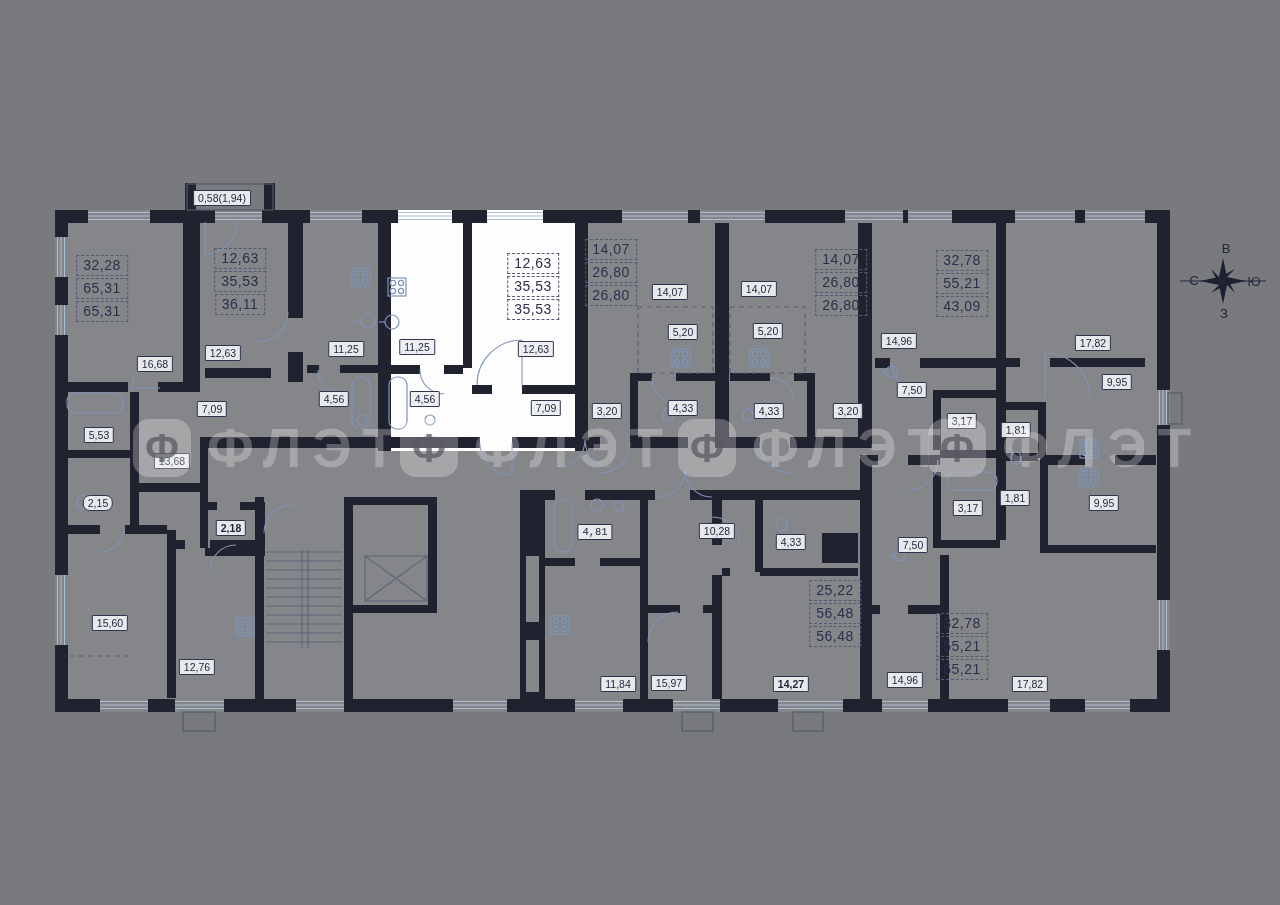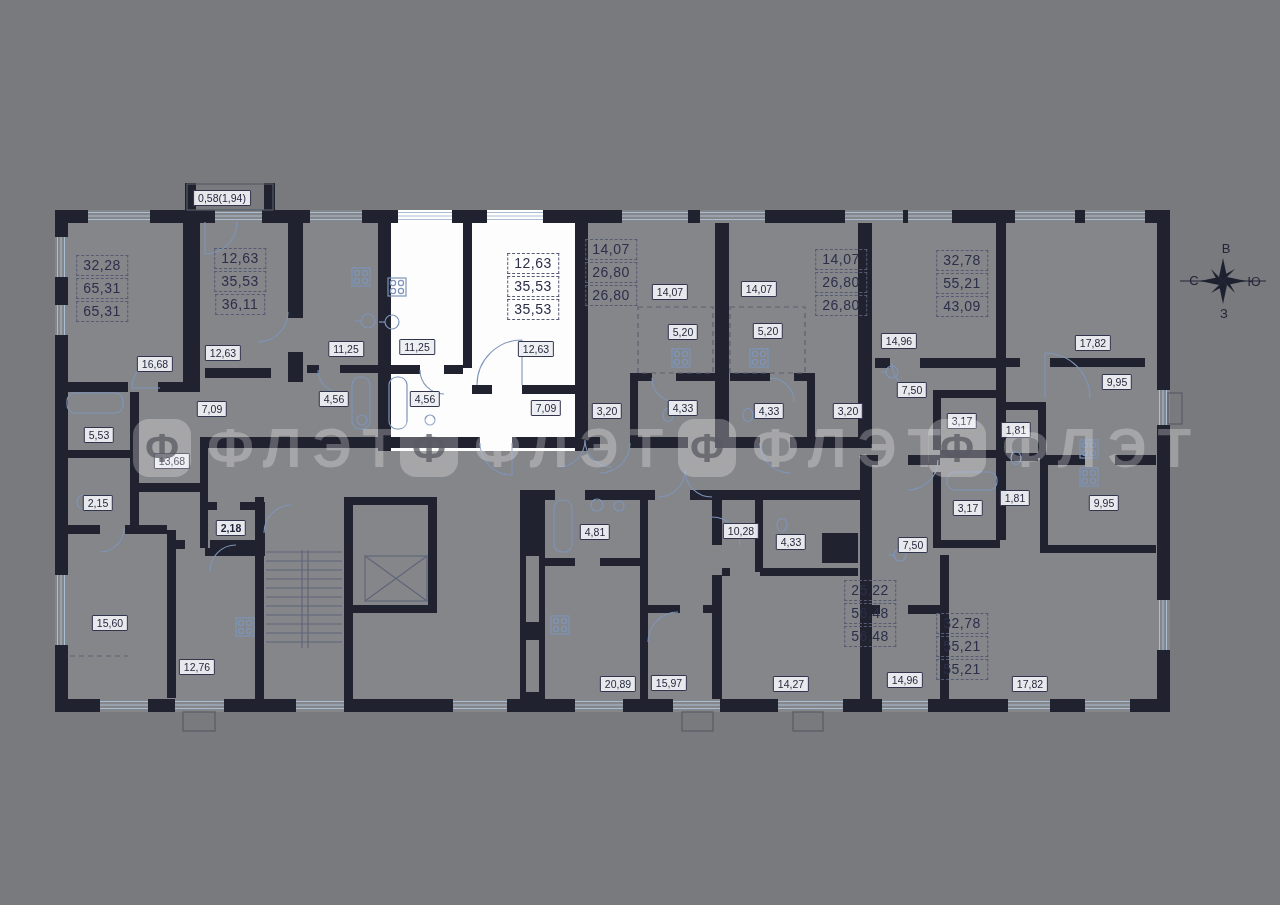--- a/index.html
+++ b/index.html
@@ -353,30 +353,30 @@
       <div class="room-label" style="left: 768px; top: 331px;">5,20</div>
       <div class="room-label" style="left: 769px; top: 411px;">4,33</div>
       <div class="room-label" style="left: 848px; top: 411px;">3,20</div>
       <div class="room-label" style="left: 899px; top: 341px;">14,96</div>
       <div class="room-label" style="left: 912px; top: 390px;">7,50</div>
       <div class="room-label" style="left: 962px; top: 421px;">3,17</div>
       <div class="room-label" style="left: 1016px; top: 430px;">1,81</div>
       <div class="room-label" style="left: 1093px; top: 343px;">17,82</div>
       <div class="room-label" style="left: 1117px; top: 382px;">9,95</div>
       <div class="room-label" style="left: 172px; top: 461px;">13,68</div>
-      <div class="room-label" style="left: 98px; top: 503px;">2,15</div>
+      <div class="room-label" style="left: 98px; top: 503px; border-radius: 7px;">2,15</div>
       <div class="room-label" style="left: 231px; top: 528px; font-weight: bold;">2,18</div>
       <div class="room-label" style="left: 110px; top: 623px; text-align: center;">15,60</div>
       <div class="room-label" style="left: 197px; top: 667px;">12,76</div>
-      <div class="room-label" style="left: 595px; top: 532px;">4,81</div>
-      <div class="room-label" style="left: 717px; top: 531px; margin-left: 24px;">10,28</div>
+      <div class="room-label" style="left: 595px; top: 532px; font-family: Liberation Mono, monospace;">4,81</div>
+      <div class="room-label" style="left: 717px; top: 531px;">10,28</div>
       <div class="room-label" style="left: 791px; top: 542px;">4,33</div>
-      <div class="room-label" style="left: 618px; top: 684px;">20,89</div>
+      <div class="room-label" style="left: 618px; top: 684px;">11,84</div>
       <div class="room-label" style="left: 669px; top: 683px;">15,97</div>
-      <div class="room-label" style="left: 791px; top: 684px;">14,27</div>
+      <div class="room-label" style="left: 791px; top: 684px; font-weight: bold;">14,27</div>
       <div class="room-label" style="left: 1015px; top: 498px;">1,81</div>
       <div class="room-label" style="left: 968px; top: 508px;">3,17</div>
       <div class="room-label" style="left: 1104px; top: 503px;">9,95</div>
       <div class="room-label" style="left: 913px; top: 545px;">7,50</div>
       <div class="room-label" style="left: 905px; top: 680px;">14,96</div>
       <div class="room-label" style="left: 1030px; top: 684px;">17,82</div>
       <div class="apt-group" style="left: 102px; top: 255px;">
         <div class="apt-row">32,28</div>
         <div class="apt-row">65,31</div>
         <div class="apt-row">65,31</div>
@@ -399,21 +399,21 @@
       <div class="apt-group" style="left: 841px; top: 249px;">
         <div class="apt-row">14,07</div>
         <div class="apt-row">26,80</div>
         <div class="apt-row">26,80</div>
       </div>
       <div class="apt-group" style="left: 962px; top: 250px;">
         <div class="apt-row">32,78</div>
         <div class="apt-row">55,21</div>
         <div class="apt-row">43,09</div>
       </div>
-      <div class="apt-group" style="left: 835px; top: 580px; margin-left: 35px;">
+      <div class="apt-group" style="left: 835px; top: 580px;">
         <div class="apt-row">25,22</div>
         <div class="apt-row">56,48</div>
         <div class="apt-row">56,48</div>
       </div>
       <div class="apt-group" style="left: 962px; top: 613px;">
         <div class="apt-row">32,78</div>
         <div class="apt-row">55,21</div>
         <div class="apt-row">55,21</div>
       </div>
       <div class="wm" style="left: 133px; top: 419px;">

